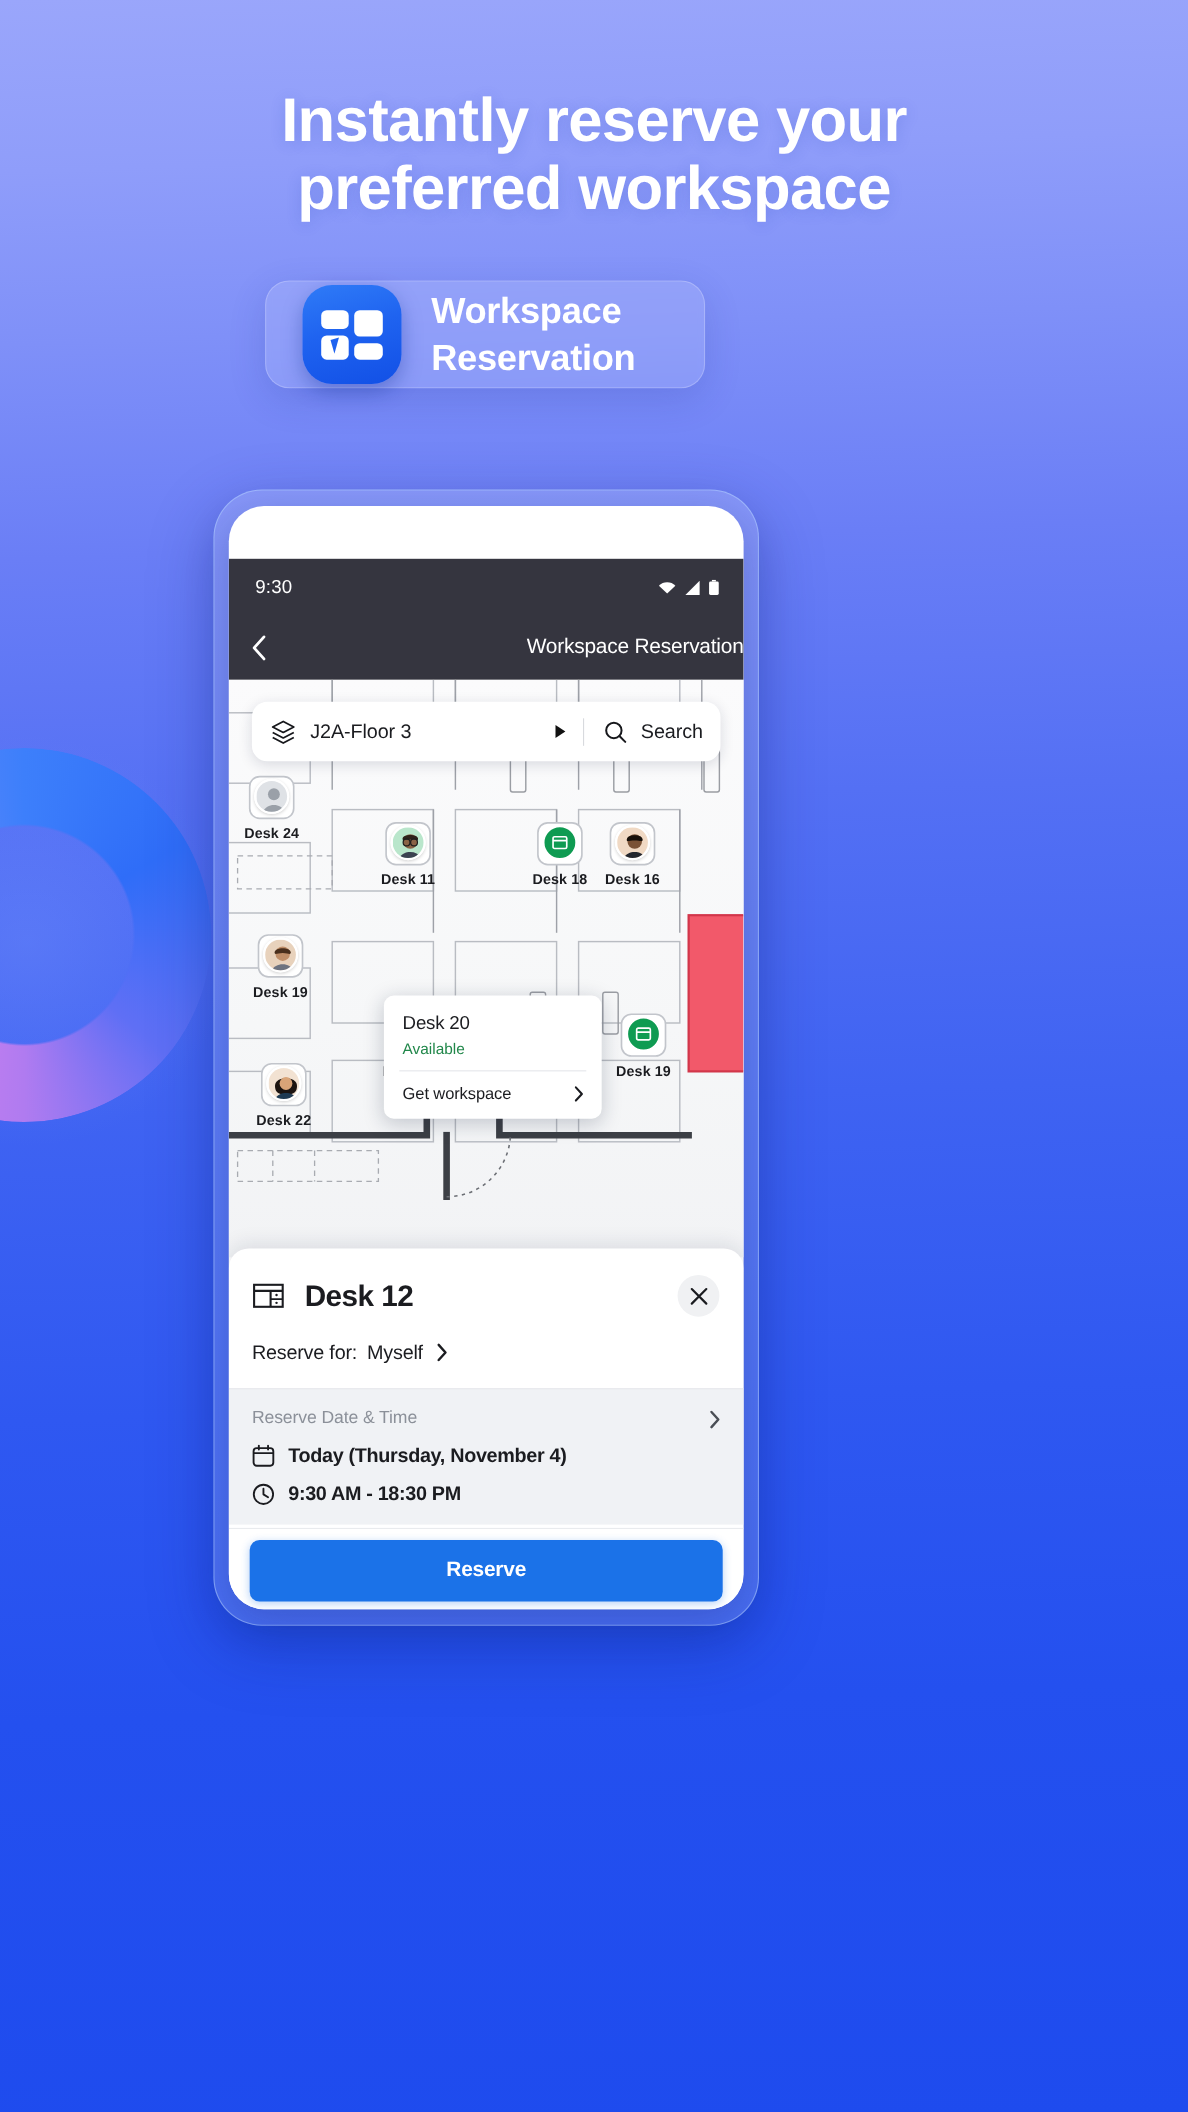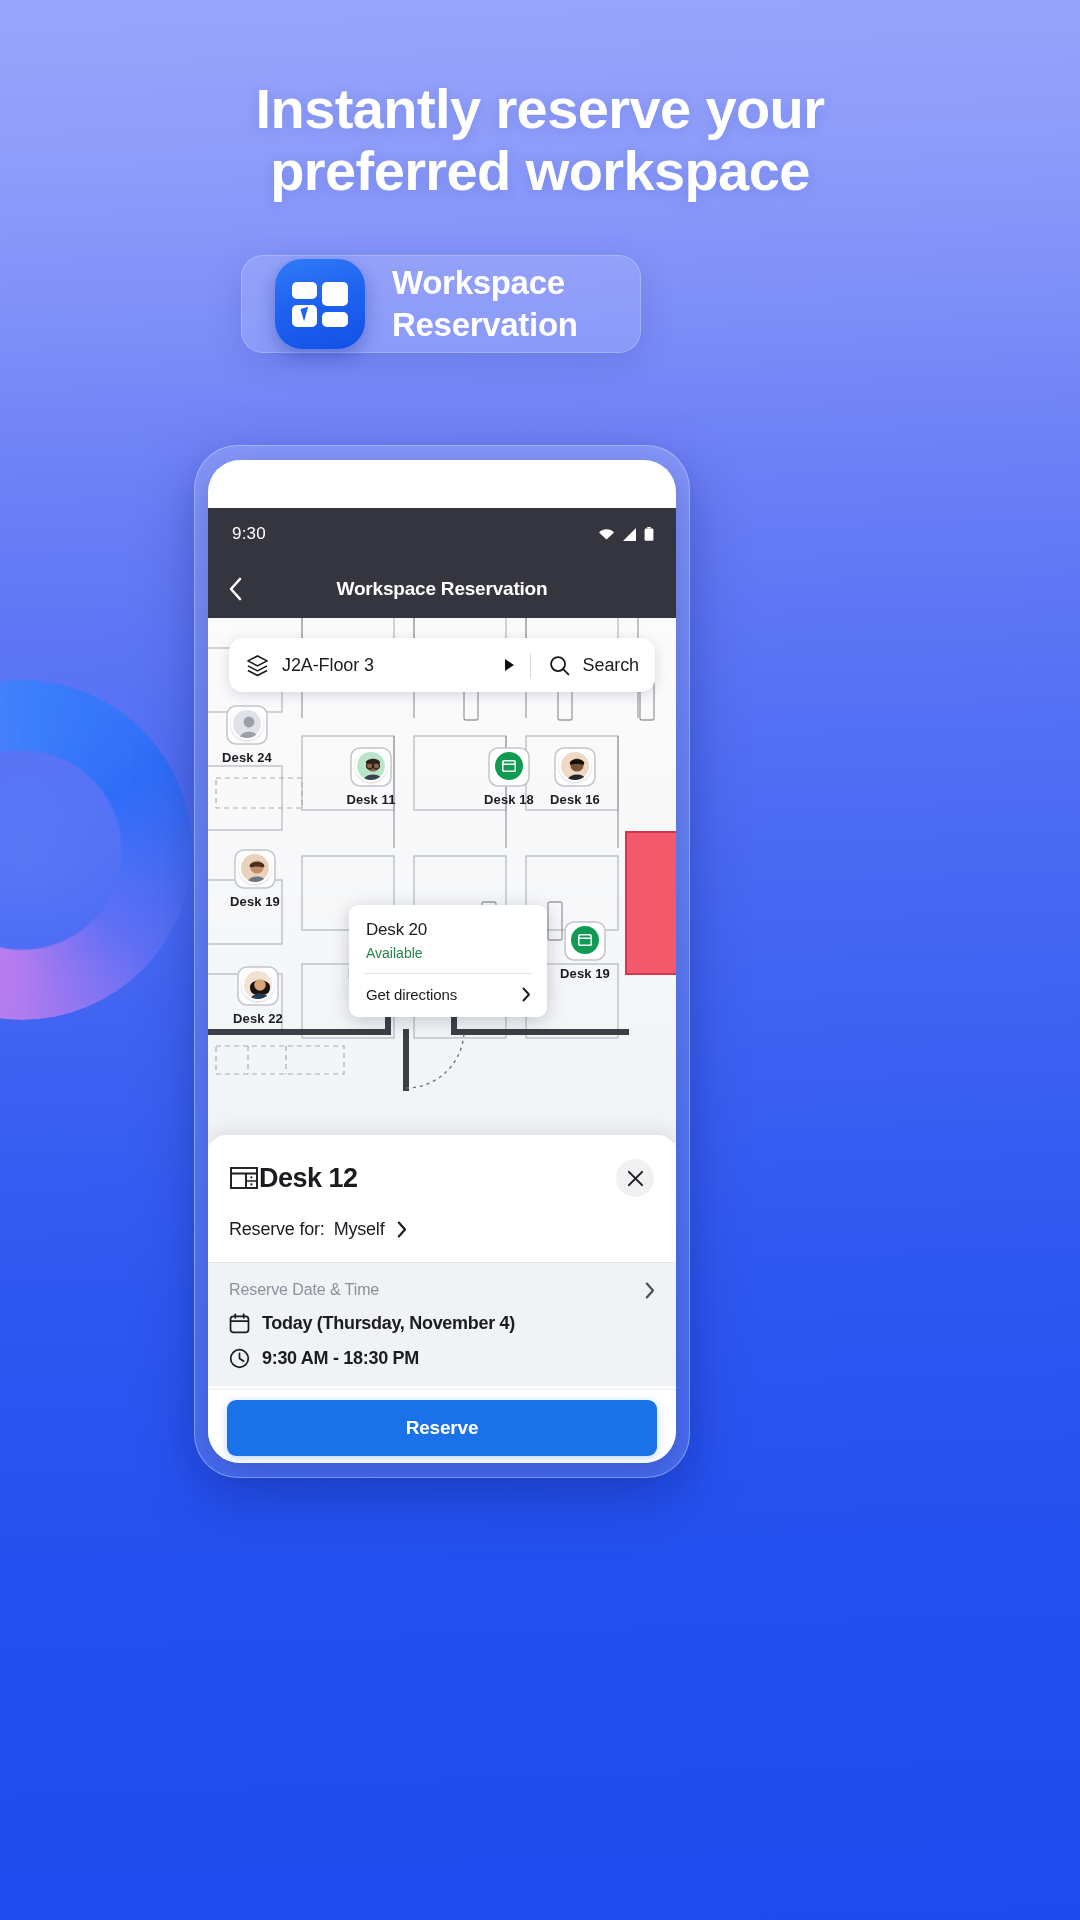--- a/index.html
+++ b/index.html
@@ -126,22 +126,22 @@
   #appbar {
     height: 58px; background: #35353f;
     display: flex; align-items: center;
     position: relative;
   }
   #back-btn {
     width: 54px; height: 58px;
     display: flex; align-items: center; justify-content: center;
   }
   #appbar-title {
-    position: absolute; left: 0; right: 0; text-align: center;
-    color: #fff; font-size: 19px; font-weight: 700; letter-spacing: -0.2px;
+    position: absolute; left: 0; right: 0; text-align: right;
+    color: #fff; font-size: 19px; font-weight: 400; letter-spacing: -0.2px;
     pointer-events: none;
   }
 
   
   #map {
     position: relative;
     height: 525px;
     background: linear-gradient(180deg,#fbfbfc 0%, #f6f7f8 60%, #f2f3f5 100%);
     overflow: hidden;
   }
@@ -225,21 +225,21 @@
     margin-top: -8px;
     box-shadow: 0 -4px 18px rgba(20,30,60,.10);
     overflow: hidden;
   }
   #sheet-head {
     display: flex; align-items: center;
     padding: 24px 22px 0 21px;
   }
   #sheet-title {
     font-size: 27px; font-weight: 700; color: #1b1c20;
-    margin-left: 0; letter-spacing: -0.5px; flex: 1;
+    margin-left: 18px; letter-spacing: -0.5px; flex: 1;
   }
   #close-btn {
     width: 38px; height: 38px; border-radius: 50%;
     background: #f0f1f3;
     display: flex; align-items: center; justify-content: center;
   }
   #reserve-for {
     display: flex; align-items: center;
     padding: 22px 0 22px 21px;
     font-size: 18px; color: #1b1c20; letter-spacing: -0.2px;
@@ -557,21 +557,21 @@
       <div class="desk-label">Desk 19</div>
     </div>
 
     <div id="popup">
       <div id="popup-top">
         <div id="popup-title">Desk 20</div>
         <div id="popup-status">Available</div>
       </div>
       <div id="popup-sep"></div>
       <div id="popup-action">
-        <span>Get directions</span>
+        <span>Get workspace</span>
         <svg width="9" height="15" viewBox="0 0 9 15">
           <path d="M1.5 1.5 7 7.5l-5.5 6" stroke="#1b1c20" stroke-width="1.9" fill="none" stroke-linecap="round" stroke-linejoin="round"></path>
         </svg>
       </div>
     </div>
   </div>
 
   <div id="sheet">
 
     <div id="sheet-head">

